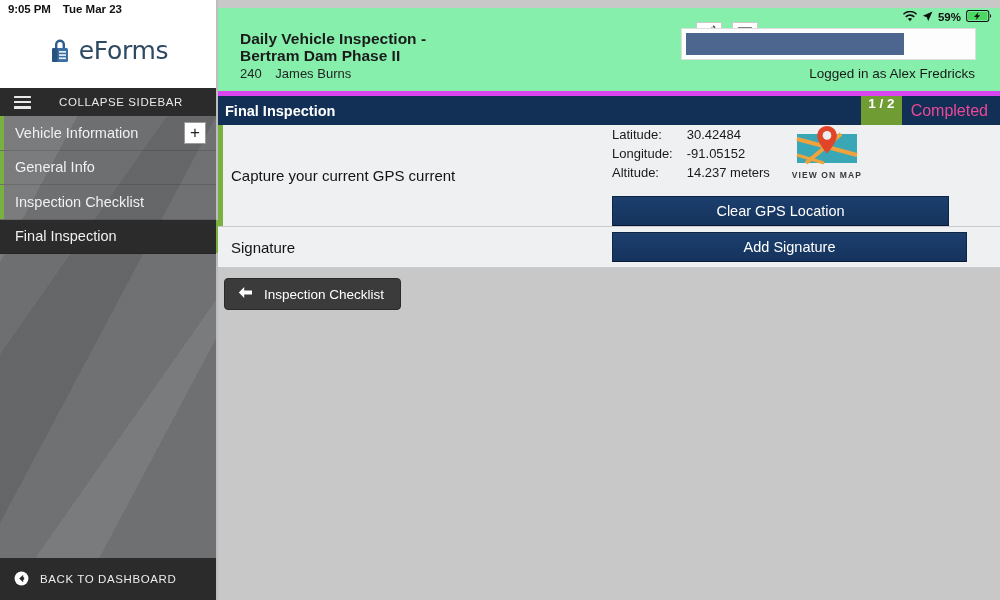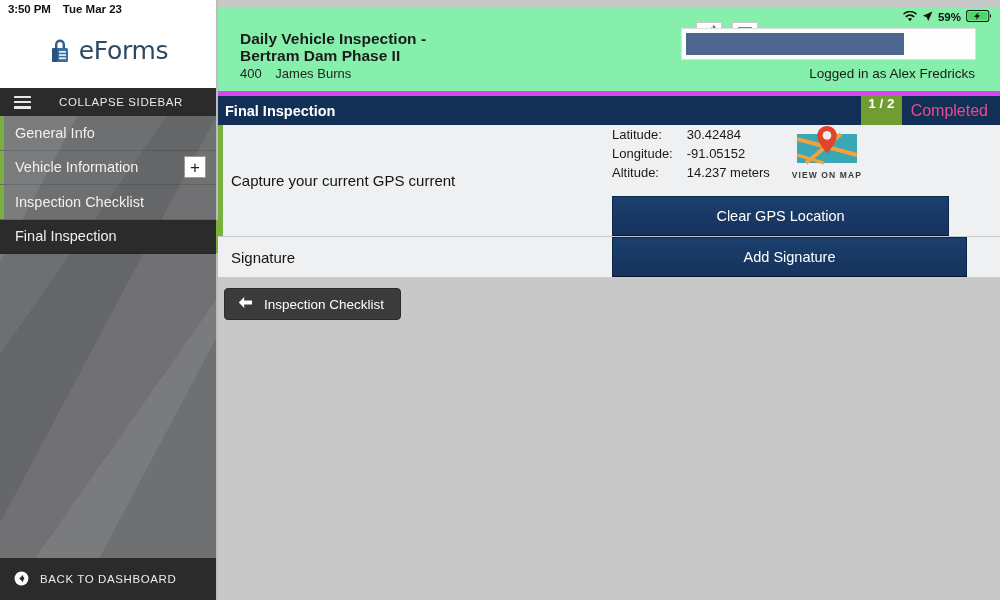--- a/index.html
+++ b/index.html
@@ -161,21 +161,21 @@
   .gps-table td { padding: 2px 0; vertical-align: top; }
   .gps-table td.k { padding-right: 14px; }
   .map-thumb { text-align:center; width: 78px; }
   .map-img { position:relative; width: 66px; height: 42px; margin: 0 auto; }
   .map-caption {
     font-size: 8.5px; letter-spacing: 1.1px; color:#3a3a3a;
     margin-top: 3px; font-weight: 600;
   }
 
   .btn-primary {
-    display:block; width: 100%; height: 40px;
+    display:block; width: 100%; height: 30px;
     background: linear-gradient(#1c3f6e, #15335c);
     border: 1px solid #0e2646; border-bottom-color:#081a33;
     color:#fff; font-size: 14.5px;
     cursor:pointer; font-family: "Liberation Sans", sans-serif;
   }
   .row-gps-btn { margin-top: 14px; }
 
   .sig-row { min-height: 41px; }
   .sig-row .row-body { padding-right: 33px; }
 
@@ -189,21 +189,21 @@
 </style>
 </head>
 <body>
 
 <div id="app">
 
   <div id="sidebar">
 
     <div id="logo-bar">
       <div id="statusbar">
-        <span class="time">3:50 PM</span>
+        <span class="time">9:05 PM</span>
         <span class="date">Tue Mar 23</span>
       </div>
       <div id="logo-wrap">
         <span>
           <svg class="lock-ico" viewBox="0 0 24 27">
             <path d="M7 11V7.5A5 5 0 0 1 17 7.5V11h-2.4V7.5a2.6 2.6 0 0 0-5.2 0V11z" fill="#2f5d8e"></path>
             <rect x="4" y="11" width="16" height="14" rx="1.5" fill="#3b6ea3"></rect>
             <rect x="4" y="11" width="5.5" height="14" rx="1.5" fill="#27527f"></rect>
             <rect x="11" y="14" width="7" height="1.7" fill="#e9eef4"></rect>
             <rect x="11" y="17.2" width="7" height="1.7" fill="#e9eef4"></rect>
@@ -217,25 +217,25 @@
     <div id="collapse-row">
       <span class="hamburger">
           <i></i>
           <i></i>
           <i></i>
         </span>
       <span>COLLAPSE SIDEBAR</span>
     </div>
 
     <div class="nav-item">
-      <span>General Info</span>
-    </div>
-    <div class="nav-item">
       <span>Vehicle Information</span>
       <span class="nav-plus">+</span>
+    </div>
+    <div class="nav-item">
+      <span>General Info</span>
     </div>
     <div class="nav-item">
       <span>Inspection Checklist</span>
     </div>
     <div class="nav-item active">
       <span>Final Inspection</span>
     </div>
 
     <div id="dashboard-row">
       <span>
@@ -273,21 +273,21 @@
             <rect x="2" y="2" width="21" height="9" rx="1.4" fill="#4cd763"></rect>
             <path d="M26 4.4c1.5.6 1.5 3.6 0 4.2z" fill="#111"></path>
             <path d="M13.6 2.2 8.6 7.6h3l-1.3 3.6 5-5.4h-3z" fill="#111"></path>
           </svg>
         </span>
       </div>
 
       <div id="title-block">
         <div id="doc-title">Daily Vehicle Inspection - Bertram Dam Phase II</div>
         <div id="doc-sub">
-          <span>400</span>
+          <span>240</span>
           <span>James  Burns</span>
         </div>
       </div>
 
       <div id="hdr-actions">
         <span class="hdr-btn">
           <span>
             <svg width="13" height="13" viewBox="0 0 14 14">
               <path d="M1.4 10.6 9.6 2.4l2 2-8.2 8.2-2.7.7z" fill="#2a2a2a"></path>
               <path d="M10.3 1.7 11.6.4l2 2-1.3 1.3z" fill="#555"></path>

